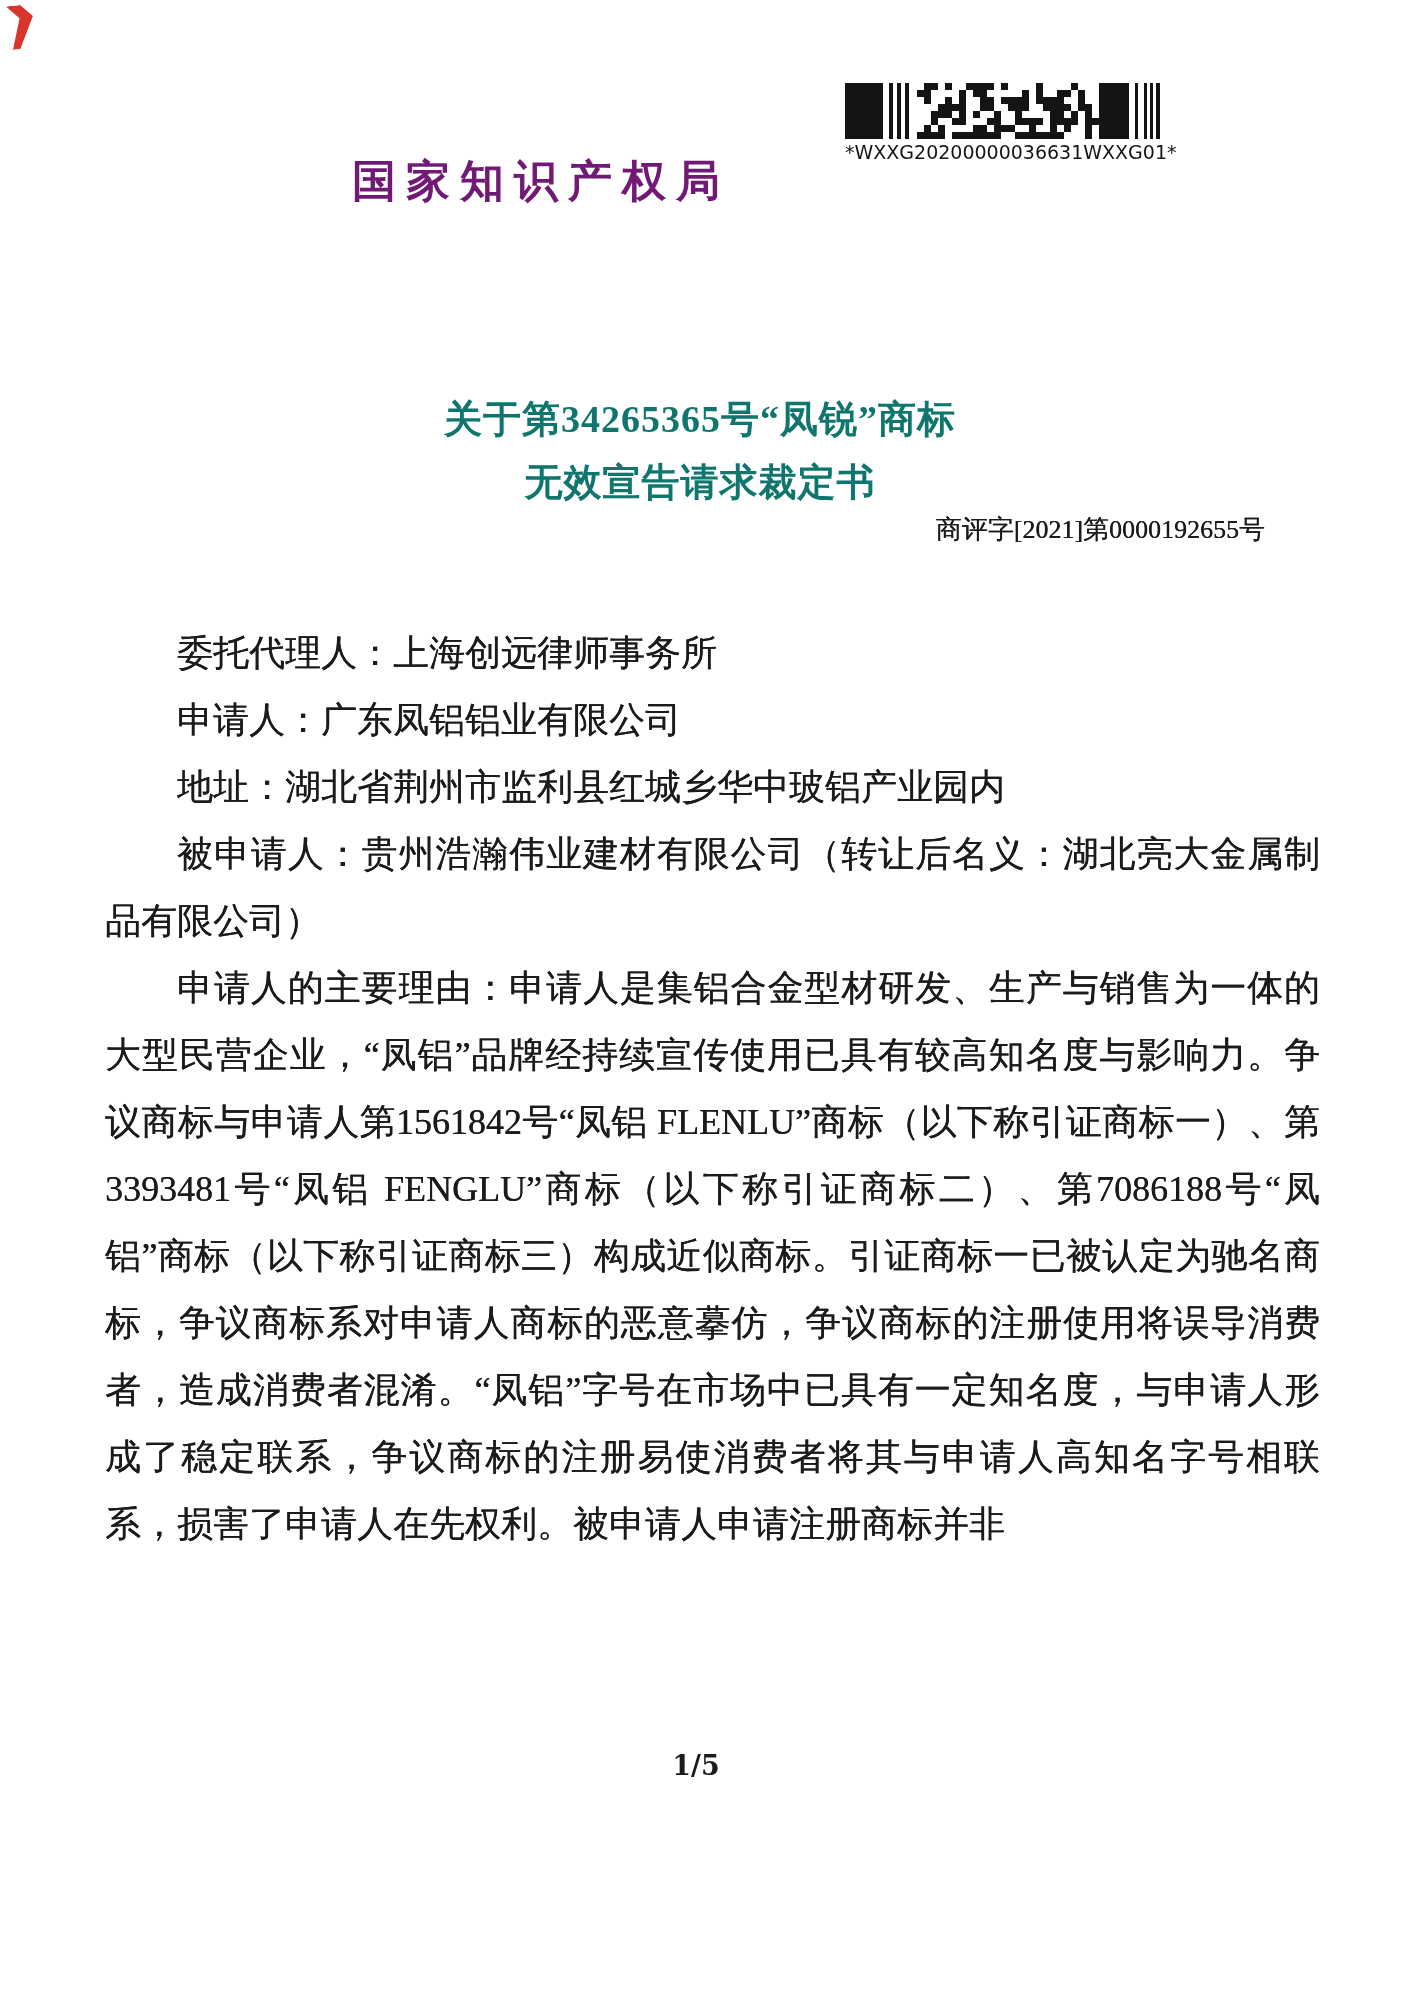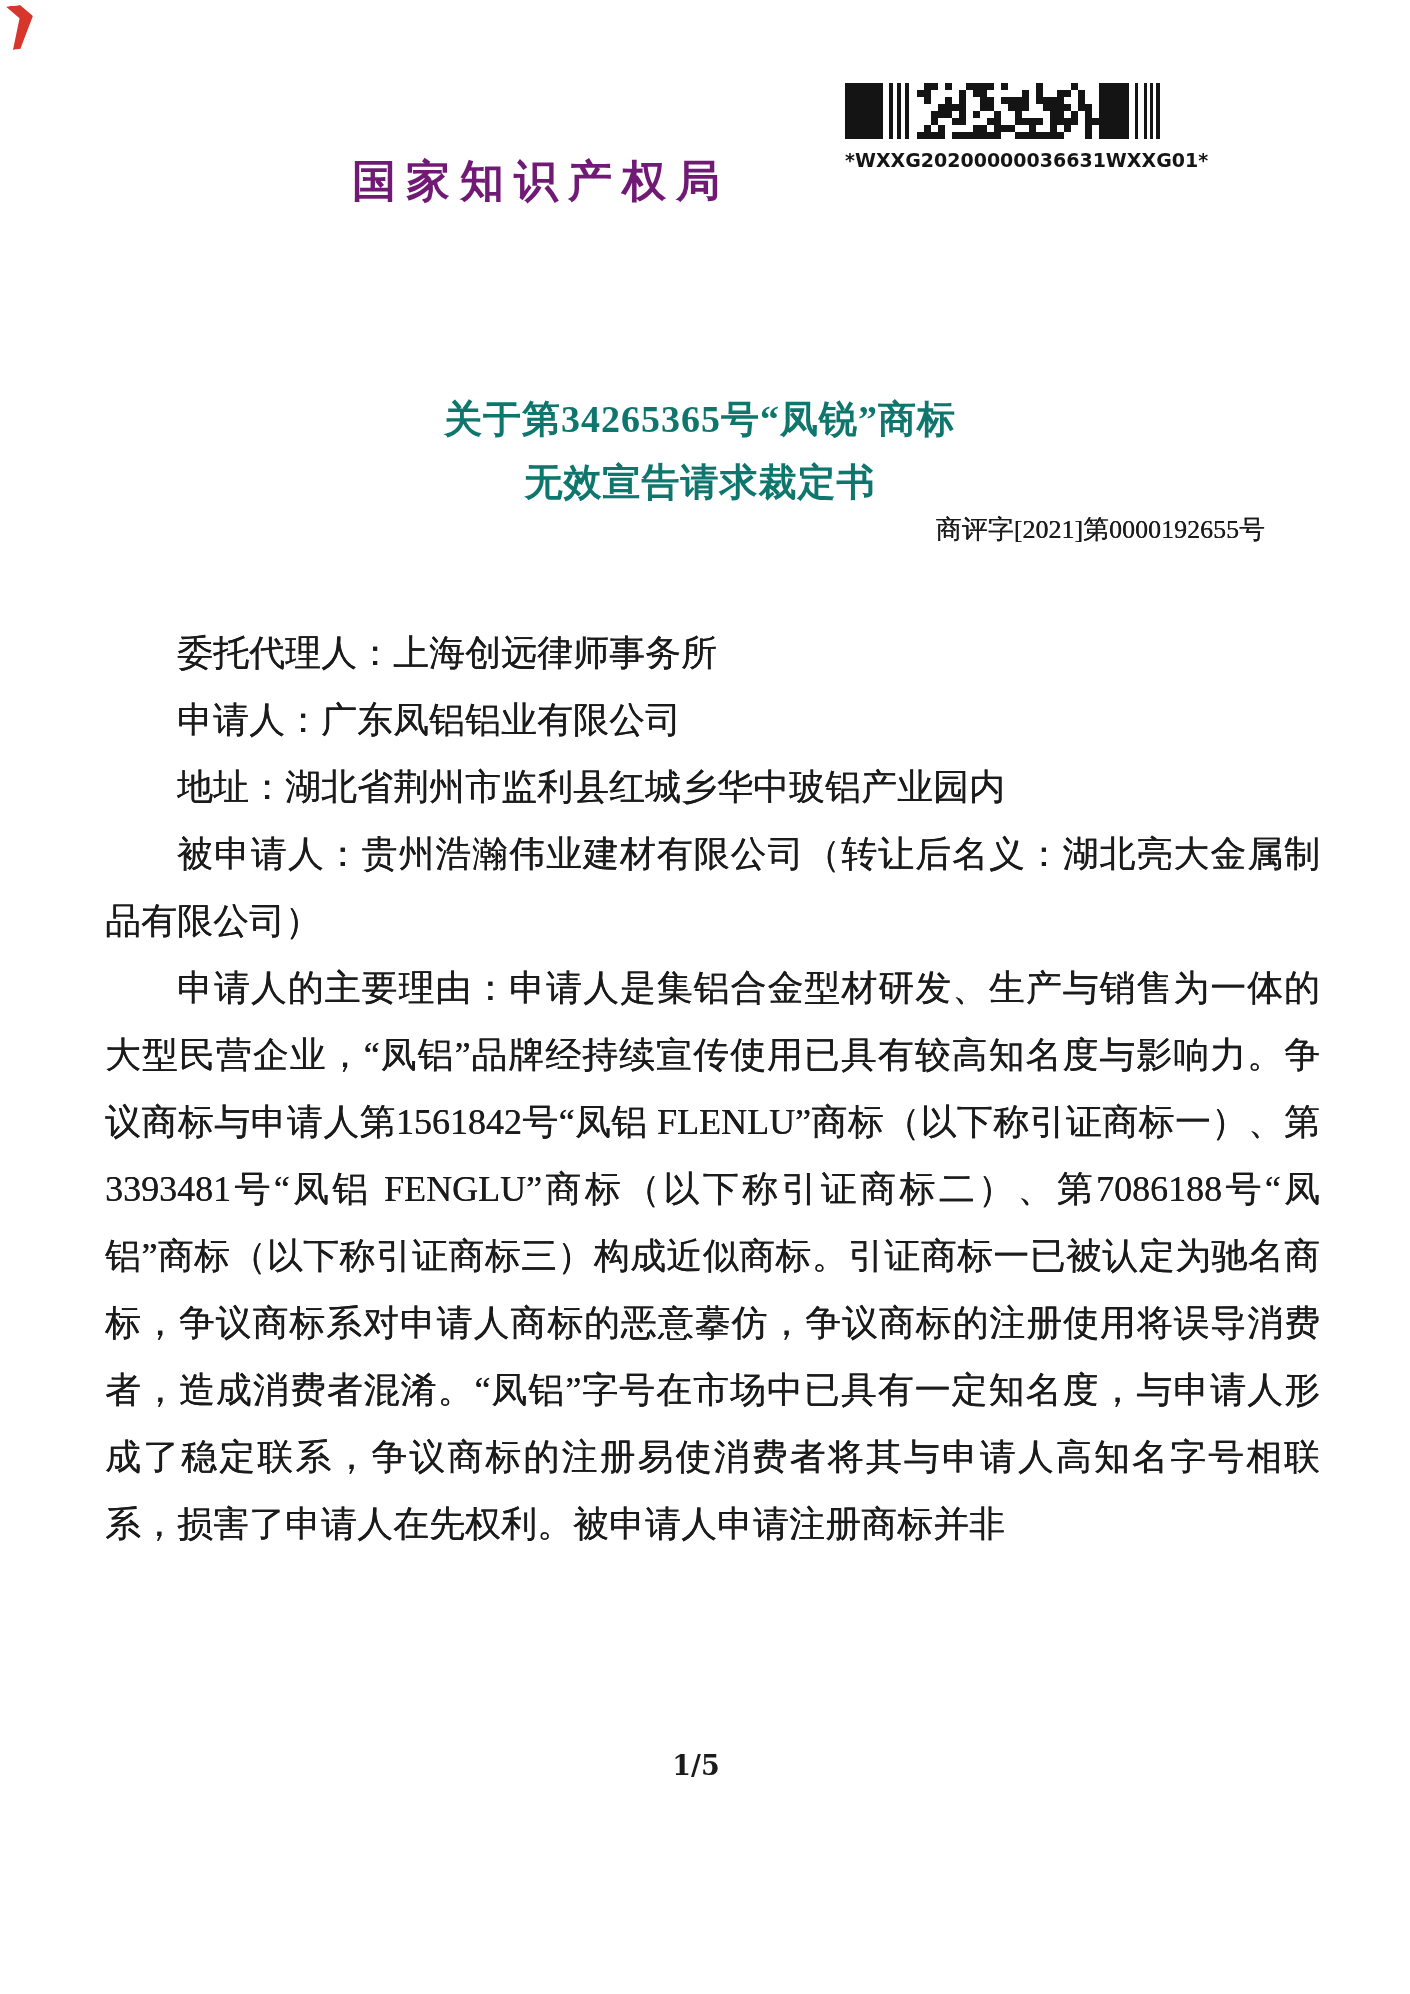--- a/index.html
+++ b/index.html
@@ -30,23 +30,23 @@
   
   .barcode-block {
     position: absolute;
     left: 845px;
     top: 83px;
     width: 318px;
     text-align: center;
   }
   .barcode-block svg { display: block; }
   .barcode-text {
-    margin-top: 10px;
+    margin-top: 2px;
     font-family: "DejaVu Sans", "Liberation Sans", sans-serif;
-    font-weight: bold;
+    font-weight: normal;
     font-size: 19px;
     letter-spacing: 0px;
     color: #151515;
     white-space: nowrap;
   }
   
   .agency-title {
     position: absolute;
     left: 352px;
     top: 152px;

